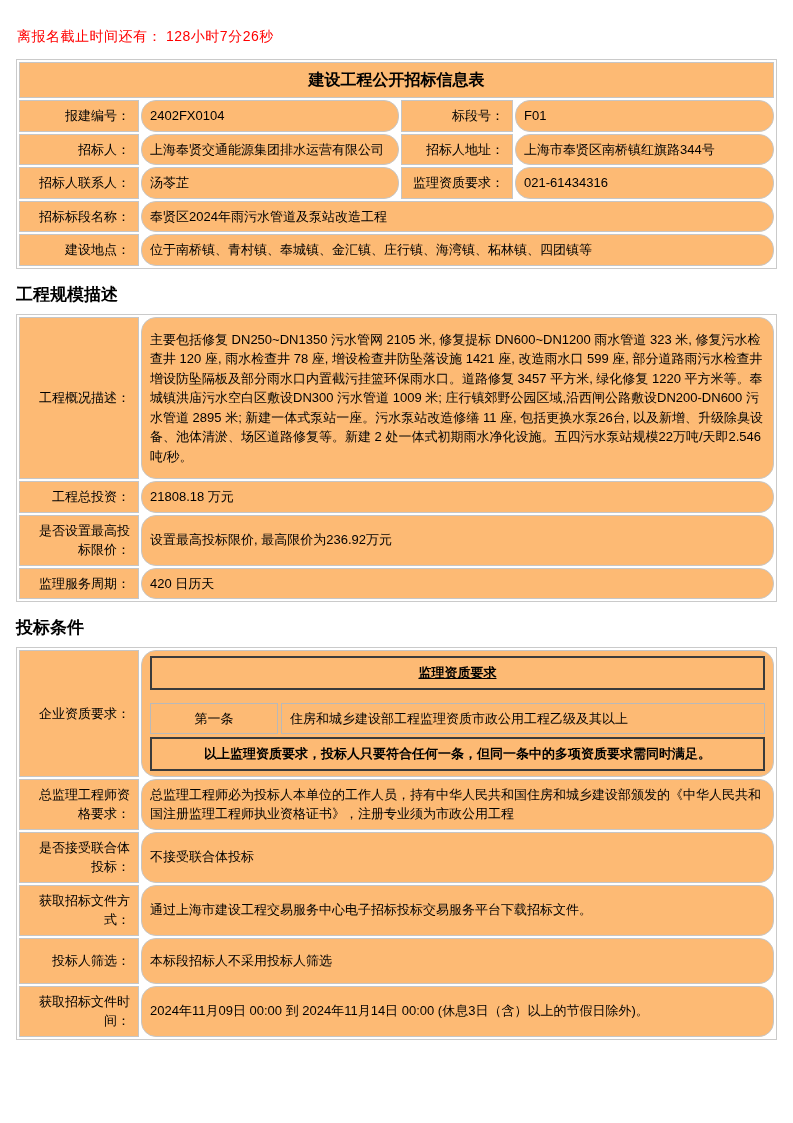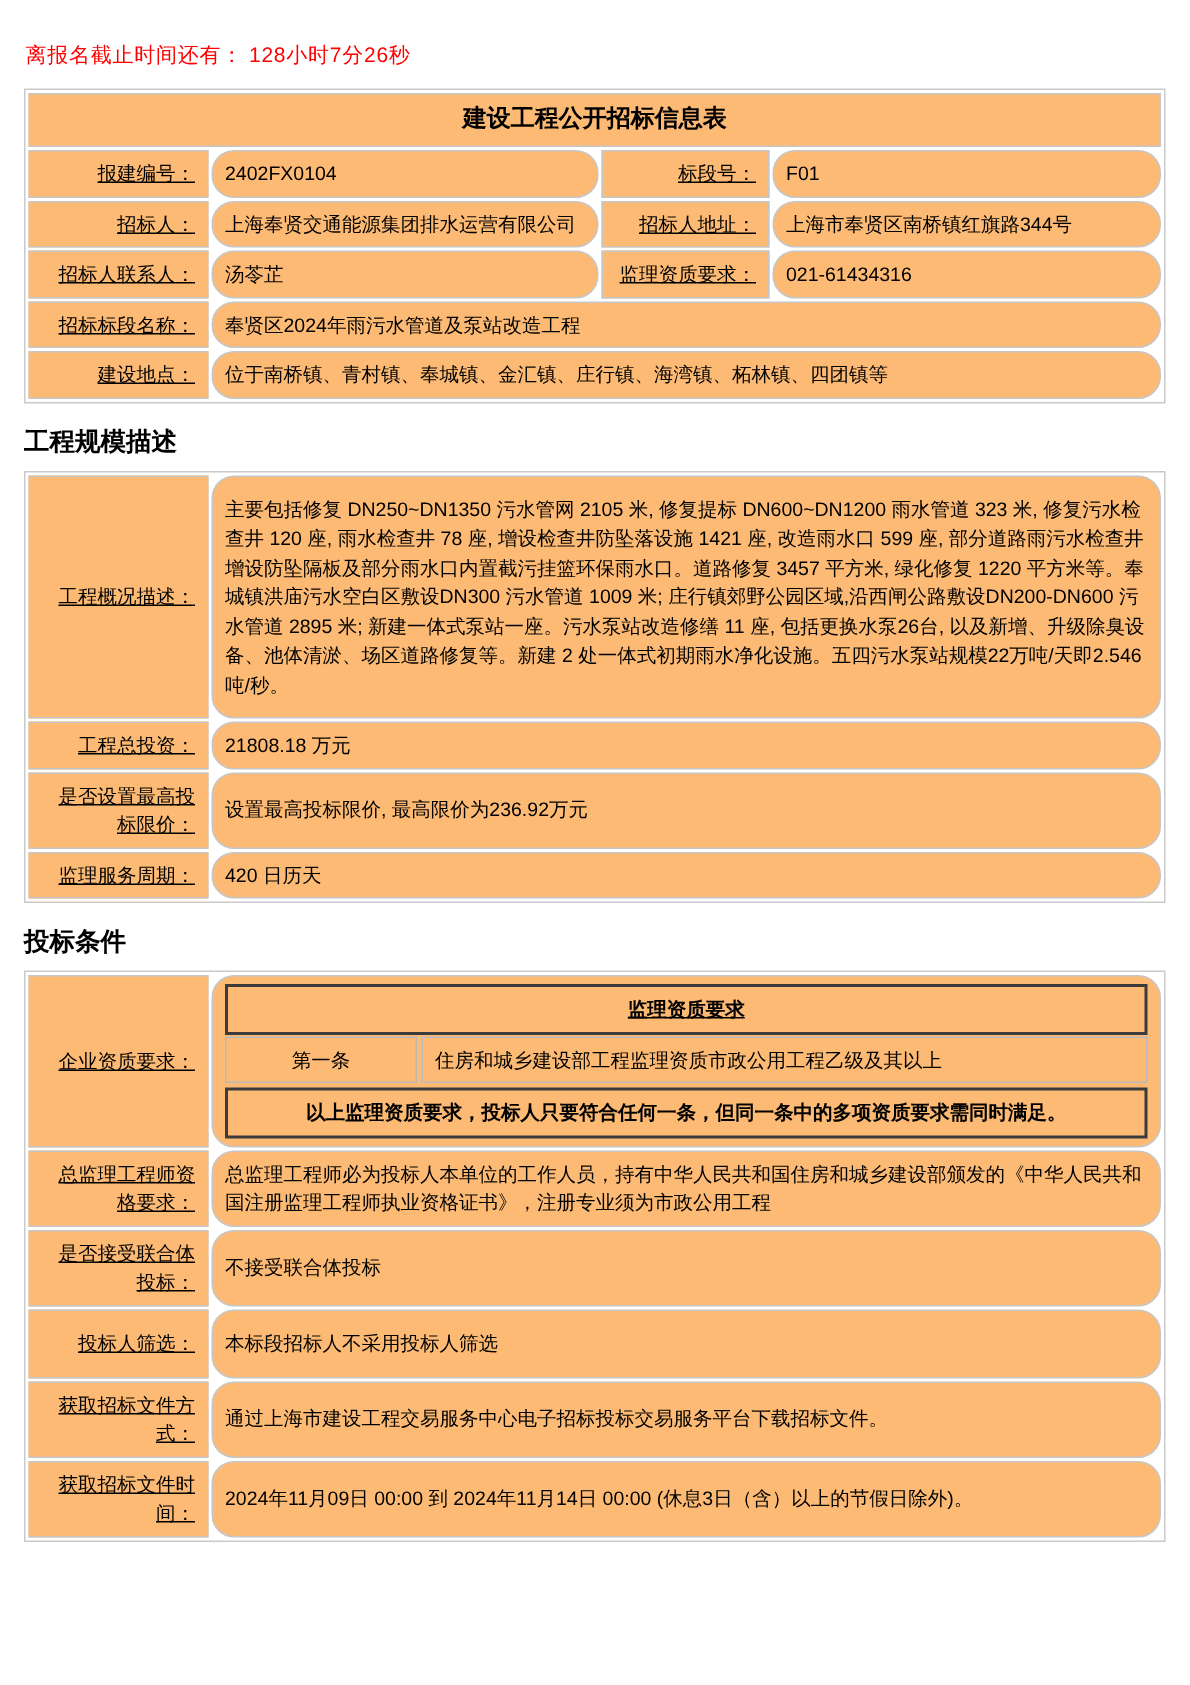--- a/index.html
+++ b/index.html
@@ -36,42 +36,41 @@
     padding: 5px 8px;
     vertical-align: middle;
     line-height: 1.5;
     word-break: break-all;
     background: #fdba74;
   }
   td.lbl {
     text-align: right;
     padding-right: 6px;
     padding-left: 3px;
-    text-decoration: underline;
   }
   td.val { text-align: left; border-radius: 15px; }
   td.title-cell {
     text-align: center;
     font-weight: bold;
     font-size: 16px;
     padding: 6px 4px;
   }
   .section-heading {
     font-weight: bold;
     font-size: 17px;
     margin: 14px 0 8px 0;
   }
   td.qual-cell { padding: 3px; }
   .nq-head {
     border: 2px solid #3b3b3b;
     font-weight: bold;
     text-align: center;
     text-decoration: underline;
     padding: 5px 4px;
-    margin-bottom: 1px;
+    margin-bottom: 13px;
   }
   .nq-mid {
     display: flex;
     gap: 3px;
     margin-bottom: 3px;
   }
   .nq-no {
     flex: none;
     width: 118px;
     border: 1px solid #b9b9b9;
@@ -197,28 +196,28 @@
     </tr>
     <tr>
       <td class="lbl">总监理工程师资格要求：</td>
       <td class="val" colspan="3">总监理工程师必为投标人本单位的工作人员，持有中华人民共和国住房和城乡建设部颁发的《中华人民共和国注册监理工程师执业资格证书》，注册专业须为市政公用工程</td>
     </tr>
     <tr>
       <td class="lbl">是否接受联合体投标：</td>
       <td class="val" colspan="3">不接受联合体投标</td>
     </tr>
     <tr>
+      <td class="lbl">获取招标文件方式：</td>
+      <td class="val" colspan="3">通过上海市建设工程交易服务中心电子招标投标交易服务平台下载招标文件。</td>
+    </tr>
+    <tr>
       <td class="lbl" style="height:34px">投标人筛选：</td>
       <td class="val" colspan="3">本标段招标人不采用投标人筛选</td>
     </tr>
     <tr>
-      <td class="lbl">获取招标文件方式：</td>
-      <td class="val" colspan="3">通过上海市建设工程交易服务中心电子招标投标交易服务平台下载招标文件。</td>
-    </tr>
-    <tr>
       <td class="lbl">获取招标文件时间：</td>
       <td class="val" colspan="3">2024年11月09日 00:00 到 2024年11月14日 00:00 (休息3日（含）以上的节假日除外)。</td>
     </tr>
 
   </tbody>
     </table>
 
 </div>
 
 </body></html>

